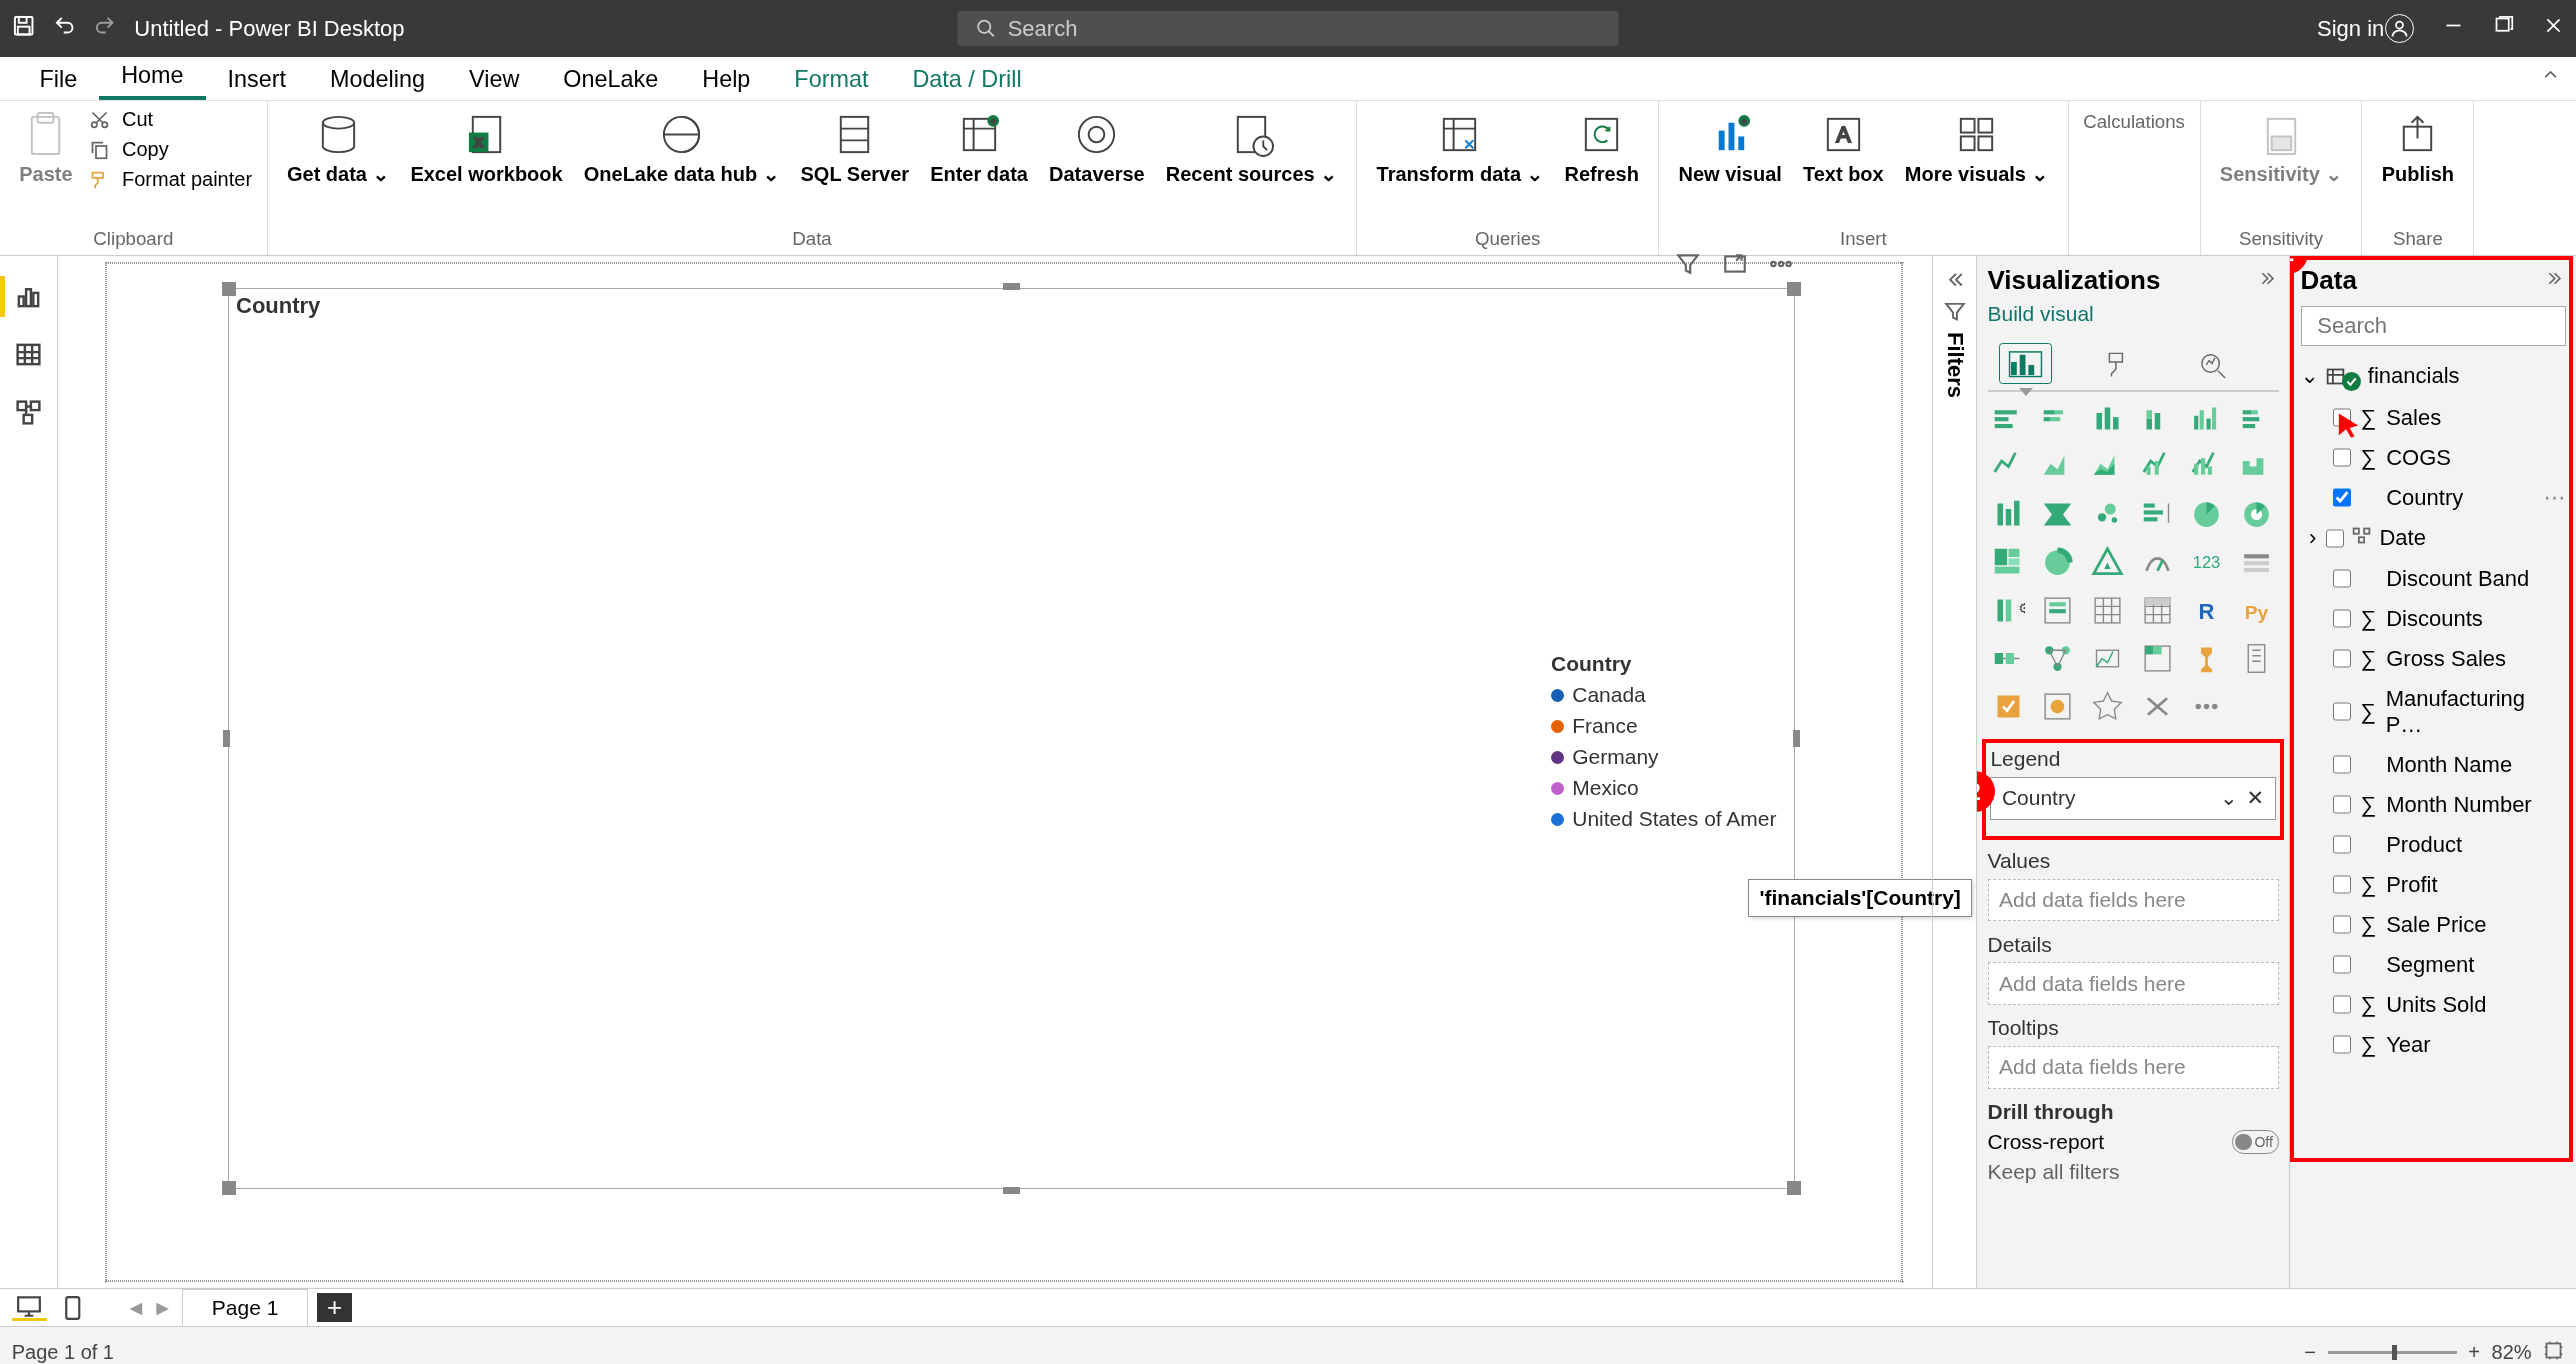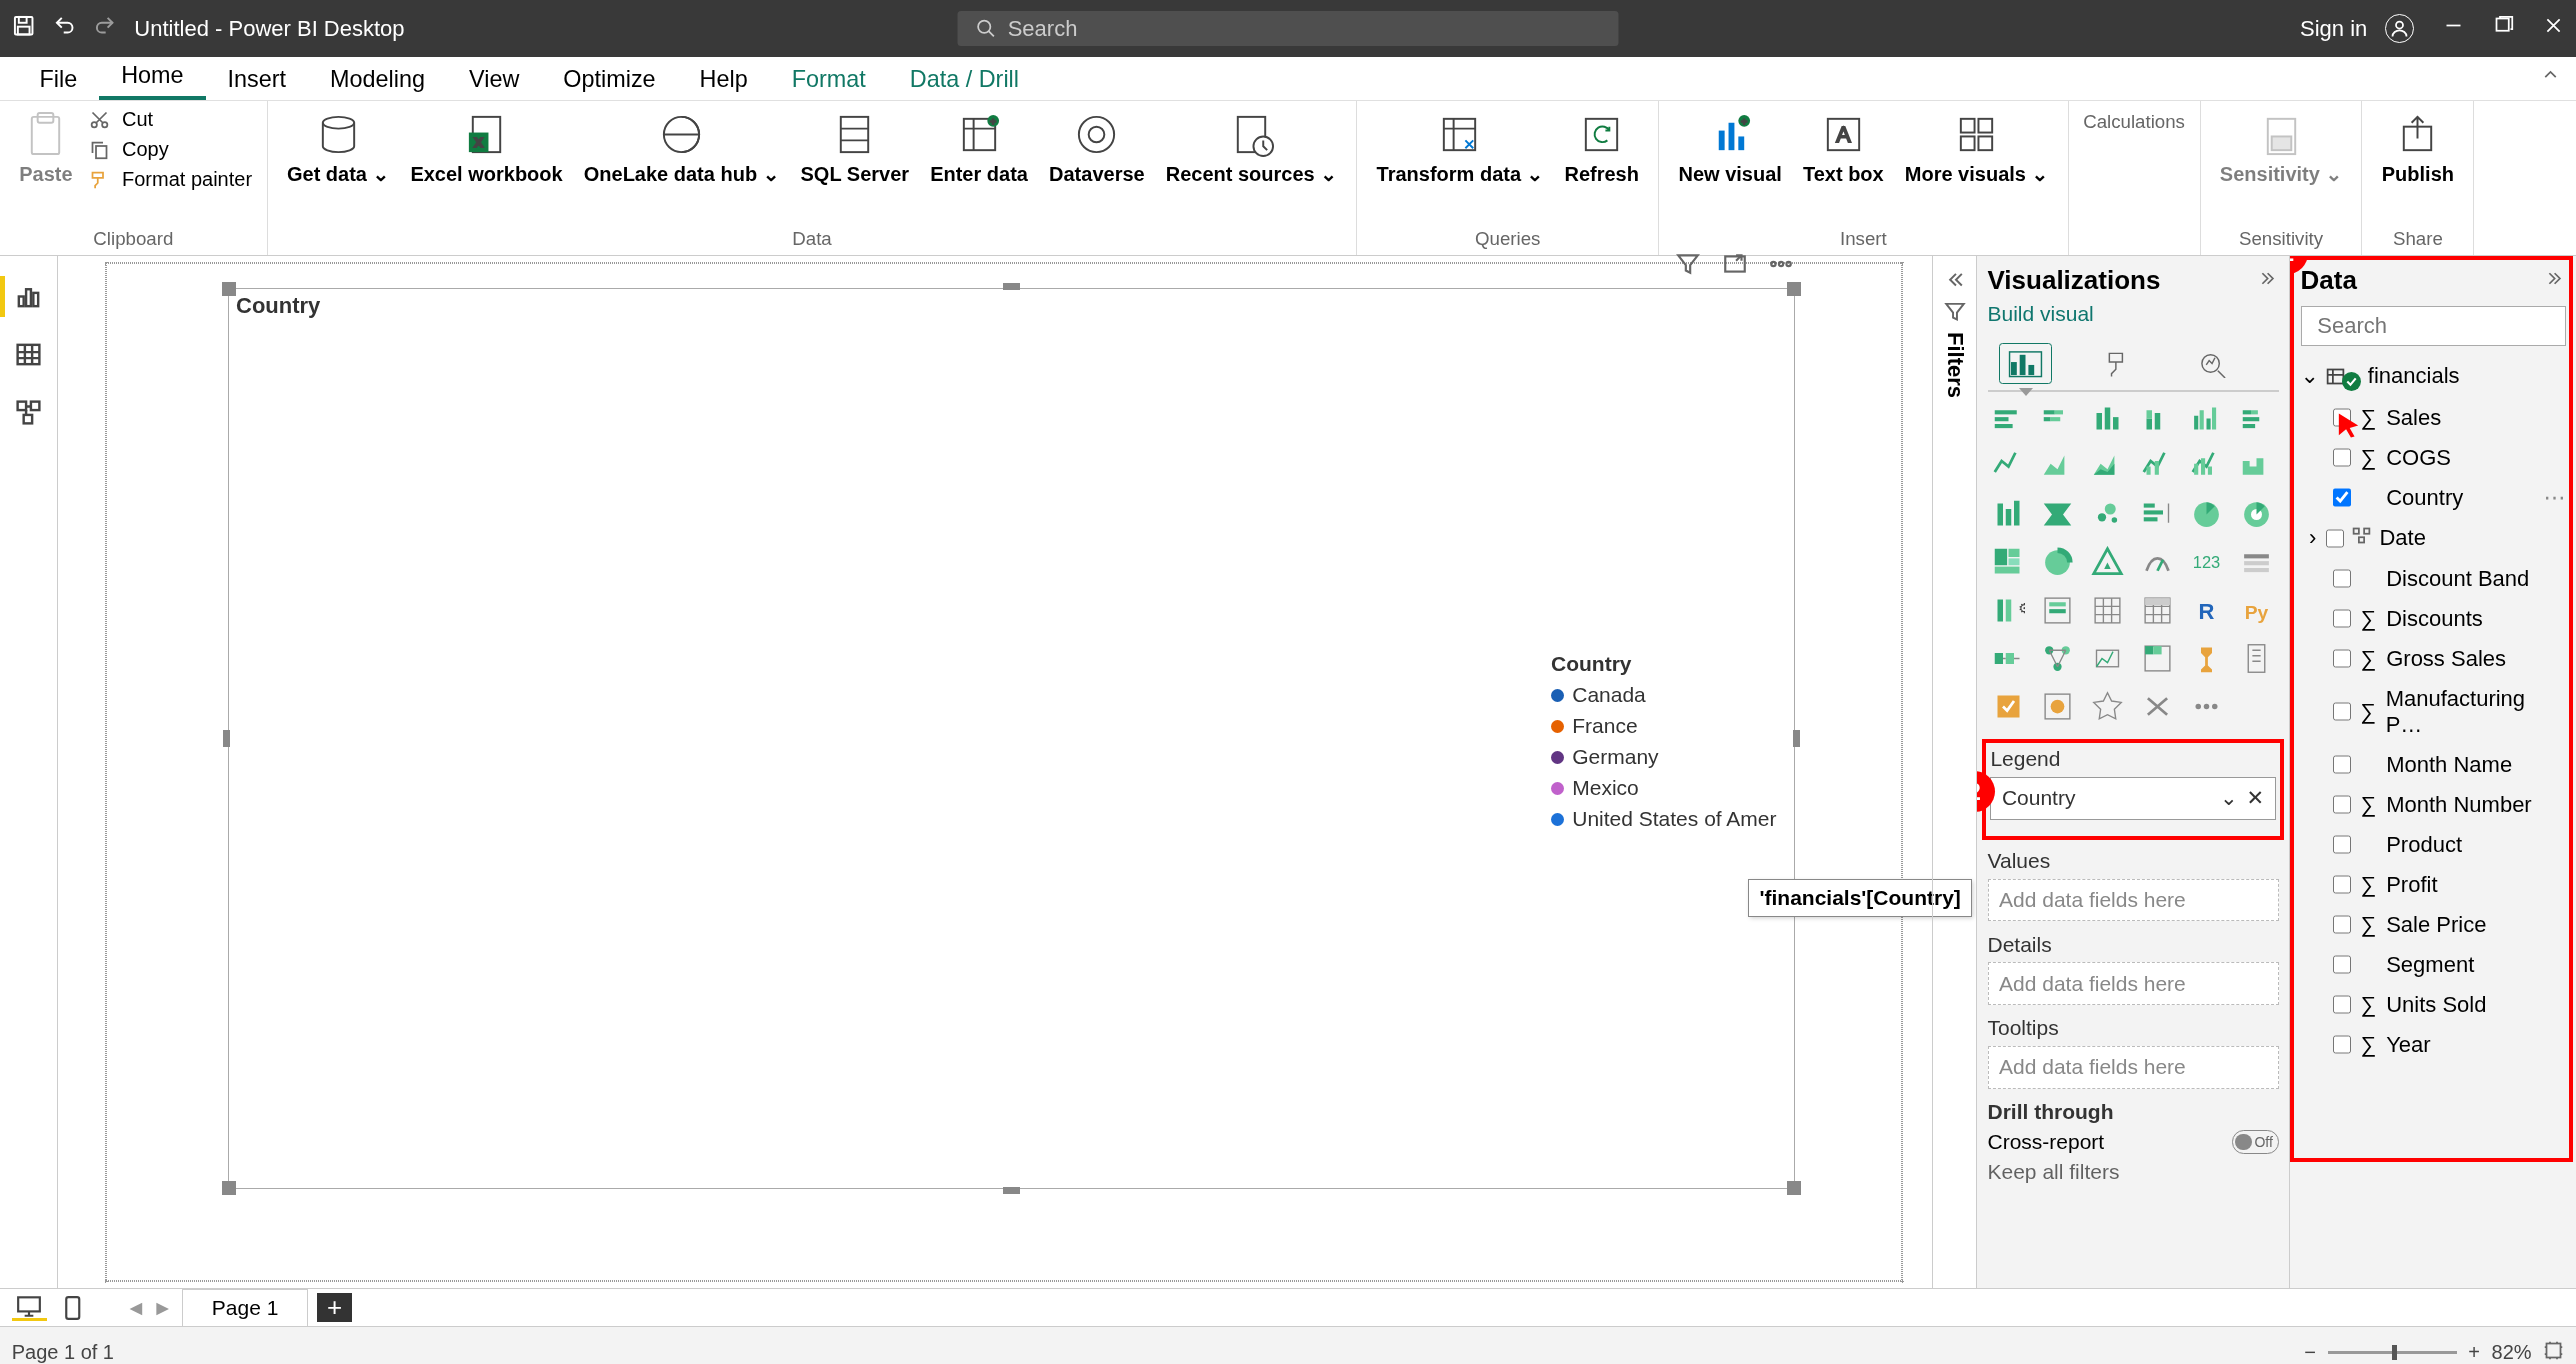--- a/index.html
+++ b/index.html
@@ -7,21 +7,21 @@
 
 
 .titlebar{height:57px;background:#393939;display:flex;align-items:center;color:#fff;padding:0 11.7px;}
 .titlebar .qat{display:flex;gap:17.5px;align-items:center;}
 .titlebar .qat svg{width:23.4px;height:23.4px;}
 .titlebar .title{margin-left:17.5px;font-size:22px;}
 .titlebar .search{margin-left:auto;margin-right:auto;position:absolute;left:50%;transform:translateX(-50%);width:661px;height:35px;background:#4f4f4f;border-radius:3.5px;display:flex;align-items:center;padding:0 17.5px;color:#ccc;}
 .titlebar .search svg{width:21px;height:21px;margin-right:11.7px;}
 .titlebar .right{margin-left:auto;display:flex;gap:29px;align-items:center;}
 .titlebar .right svg{width:21px;height:21px;}
-.titlebar .signin{display:flex;align-items:center;gap:18px;}
+.titlebar .signin{display:flex;align-items:center;gap:1px;}
 .titlebar .signin-avatar{width:29px;height:29px;border:1.8px solid #fff;border-radius:50%;display:flex;align-items:center;justify-content:center;}
 
 
 .ribbon-tabs{height:44px;background:#fff;display:flex;align-items:flex-end;padding-left:17.5px;border-bottom:0.6px solid #e0e0e0;}
 .ribbon-tab{padding:10.5px 22px 7px;font-size:23.4px;cursor:pointer;}
 .ribbon-tab.active{border-bottom:4.7px solid #117865;color:#000;font-weight:400;}
 .ribbon-tab.contextual{color:#117865;}
 
 
 .ribbon{height:155px;background:#fff;border-bottom:0.6px solid #ccc;display:flex;}
@@ -176,21 +176,21 @@
         </svg></span>
   </div>
 </div>
 
 <div class="ribbon-tabs">
   <div class="ribbon-tab">File</div>
   <div class="ribbon-tab active">Home</div>
   <div class="ribbon-tab">Insert</div>
   <div class="ribbon-tab">Modeling</div>
   <div class="ribbon-tab">View</div>
-  <div class="ribbon-tab">Optimize</div>
+  <div class="ribbon-tab">OneLake</div>
   <div class="ribbon-tab">Help</div>
   <div class="ribbon-tab contextual">Format</div>
   <div class="ribbon-tab contextual">Data / Drill</div>
   <div style="margin-left:auto;padding:8.8px 14.6px;"><svg width="21" height="21" viewBox="0 0 24 24" stroke="#666" stroke-width="2" fill="none">
         <path d="M6 15l6-6 6 6"></path>
       </svg></div>
 </div>
 
 <div class="ribbon">
 

